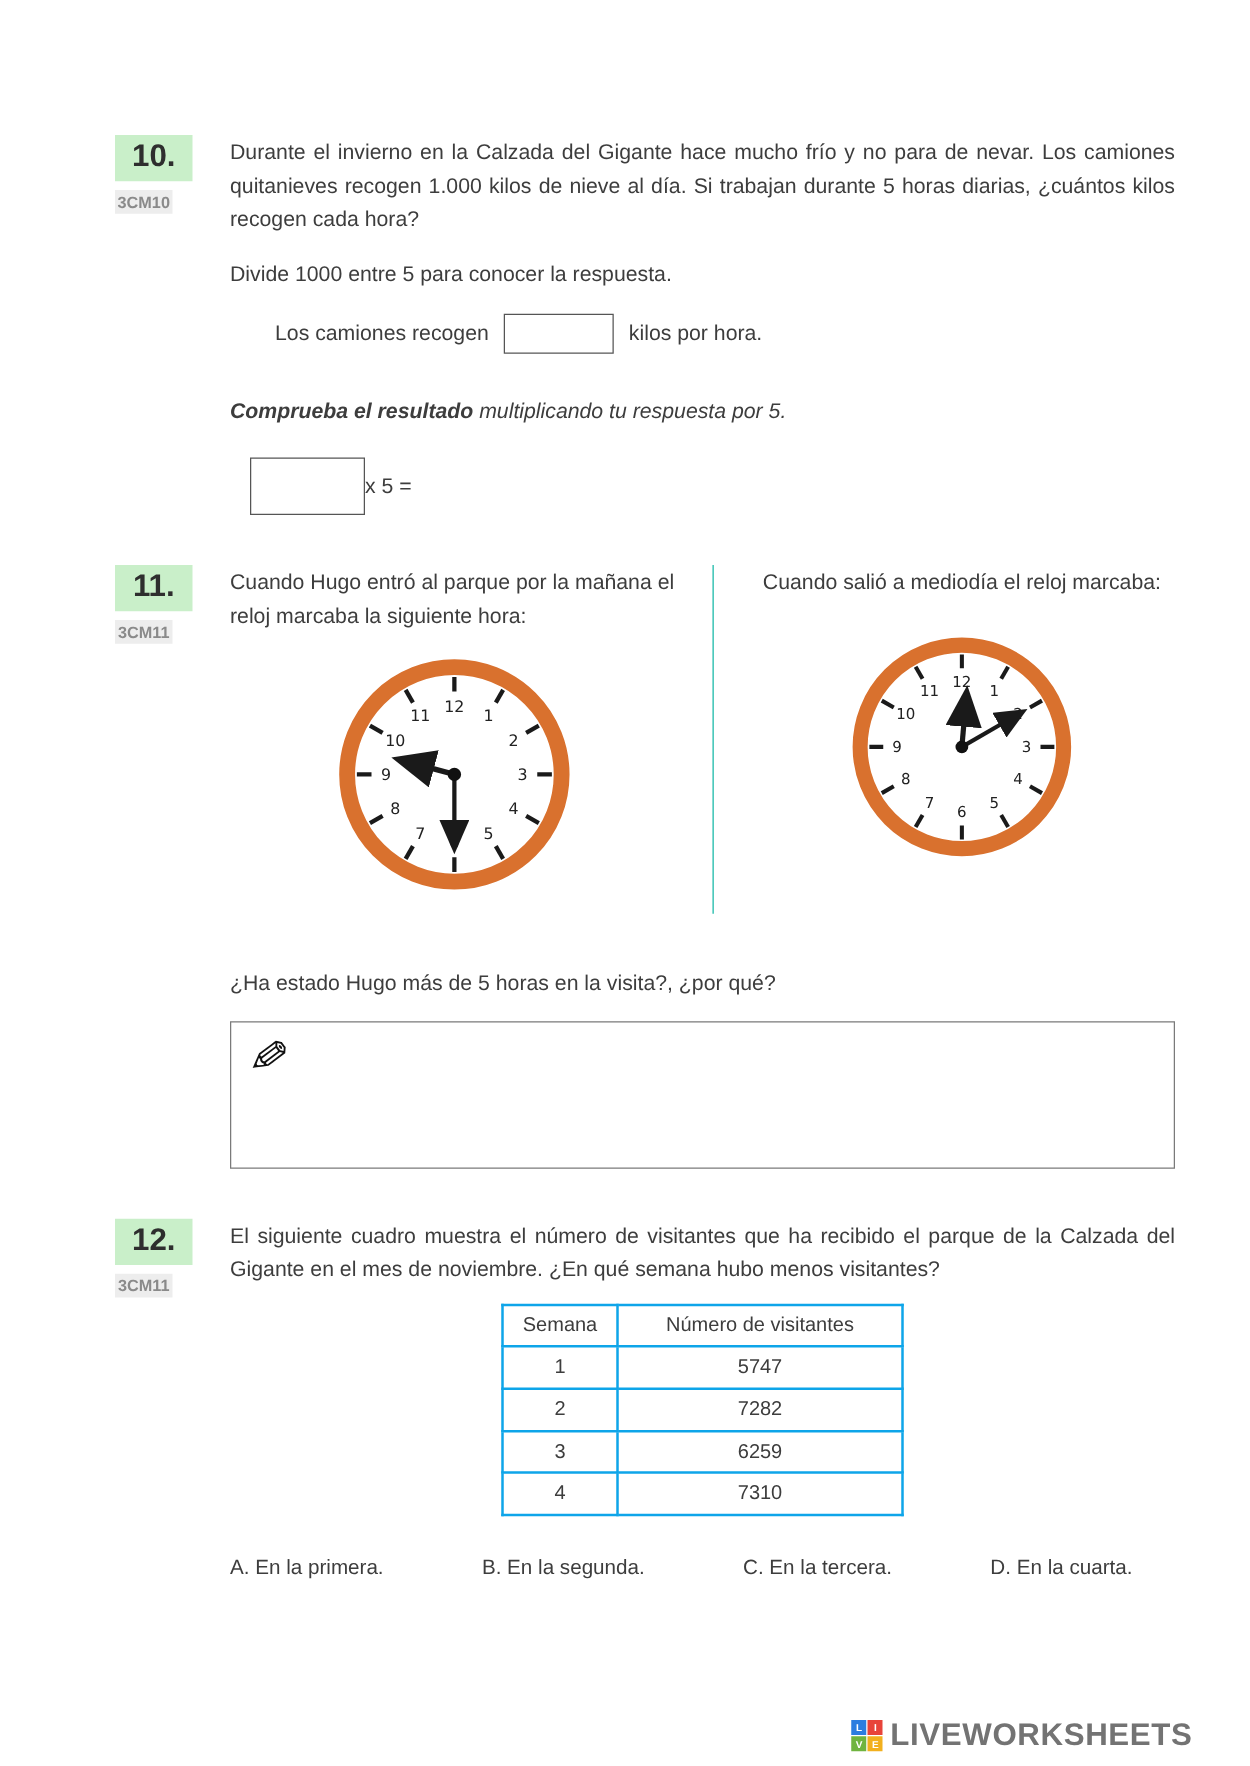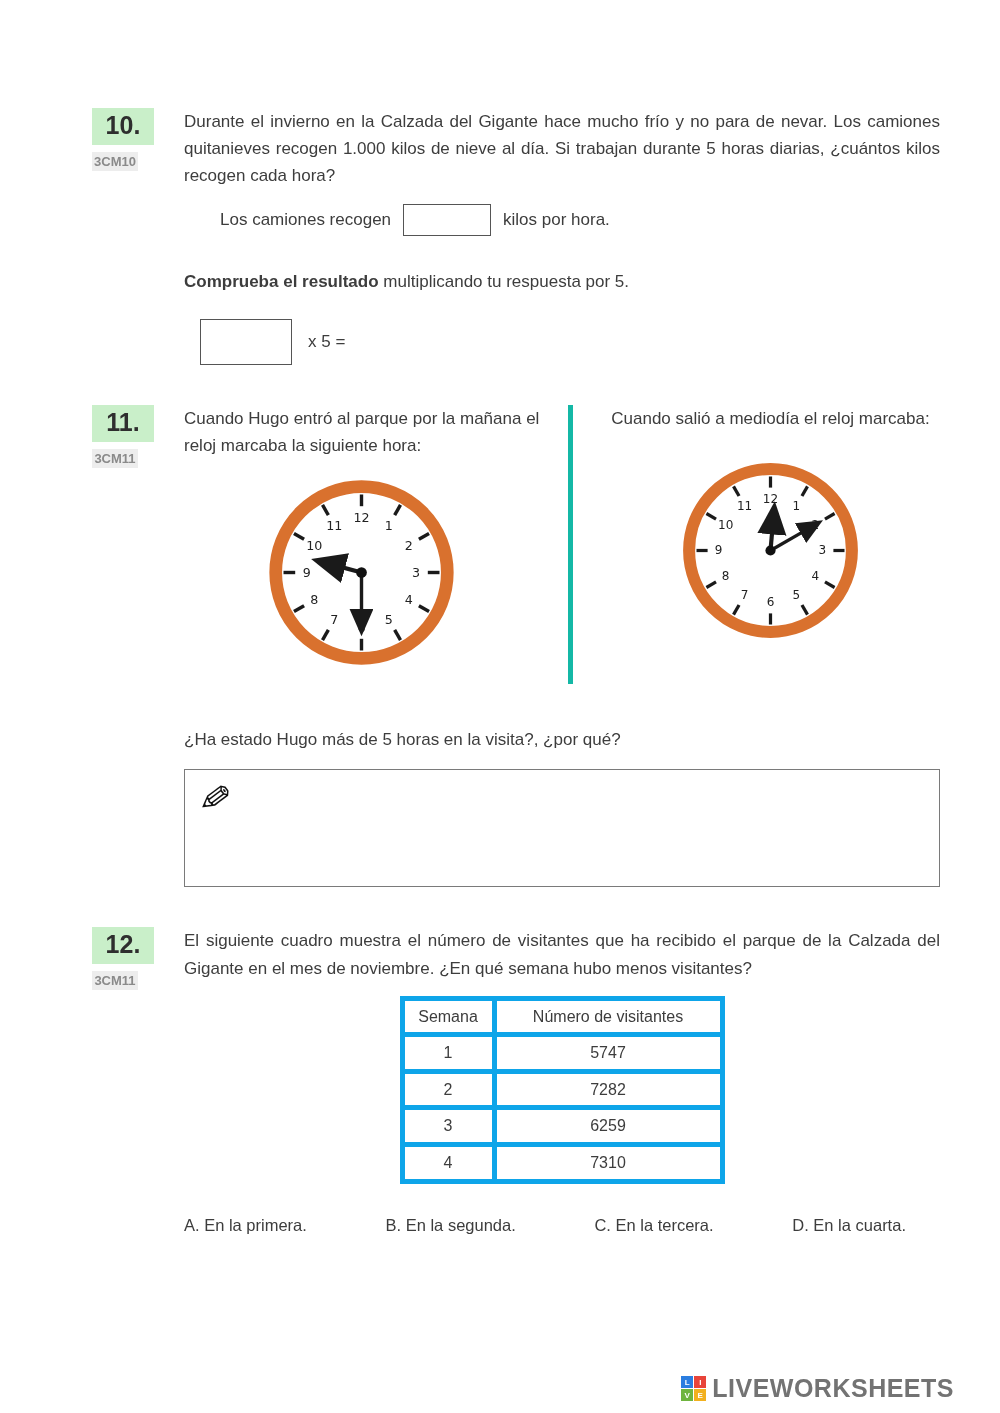--- a/index.html
+++ b/index.html
@@ -42,26 +42,26 @@
   .hint { margin:16px 0 18px; }
   .answer-line { display:flex; align-items:center; gap:12px; margin:4px 0 32px 36px; }
   .blank-box {
     width:88px; height:32px;
     border:1.5px solid #555;
     background:#fff;
     font-size:17px; color:#333;
     padding:2px 6px;
   }
   .blank-box.big { width:92px; height:46px; }
-  .check-line { margin-bottom:24px; }
-  .check-expression { display:flex; align-items:center; gap:16px; margin-left:16px; }
+  .check-line { margin-bottom:24px;font-style:italic; }
+  .check-expression { display:flex; align-items:center; margin-left:16px; }
 
   
   .two-col { display:flex; }
-  .col-left { flex:1.05; border-right:5px solid #14b8a6; padding-right:28px; padding-bottom:14px; }
+  .col-left { flex:1.05; border-right:1px solid #14b8a6; padding-right:28px; padding-bottom:14px; }
   .col-right { flex:1; padding-left:28px; text-align:center; }
   .clock {
     width:195px; height:195px;
     display:block;
     margin:16px auto 0;
   }
   .col-right .clock { width:185px; height:185px; margin-top:26px; }
   .question { margin:42px 0 16px; }
   .answer-box {
     border:1px solid #7a7a7a;
@@ -74,21 +74,21 @@
     font-size:38px;
     line-height:1;
     color:#111;
     display:inline-block;
     transform:scaleX(-1) rotate(-8deg);
   }
 
   
   .visitors-table { border-collapse:collapse; margin:12px auto 6px; }
   .visitors-table th, .visitors-table td {
-    border:5px solid #0ea5e9;
+    border:2px solid #0ea5e9;
     font-size:16px;
     font-weight:400;
     text-align:center;
     padding:3px 12px;
     color:#3d3d3d;
   }
   .visitors-table th:first-child, .visitors-table td:first-child { width:92px; }
   .visitors-table th:last-child,  .visitors-table td:last-child  { width:228px; }
   .options { display:flex; justify-content:space-between; margin-top:28px; padding-right:34px; font-size:16.5px; }
   .option { cursor:pointer; }
@@ -115,20 +115,21 @@
 
 <div class="page">
 
   <section class="exercise">
     <div class="badge-col">
       <div class="badge">10.</div>
       <div class="code">3CM10</div>
     </div>
     <div class="content-col">
       <p class="statement">Durante el invierno en la Calzada del Gigante hace mucho frío y no para de nevar. Los camiones quitanieves recogen 1.000 kilos de nieve al día. Si trabajan durante 5 horas diarias, ¿cuántos kilos recogen cada hora?</p>
+      <p class="hint">Divide 1000 entre 5 para conocer la respuesta.</p>
       <div class="answer-line">
         <span>Los camiones recogen</span>
         <input class="blank-box" type="text" style="">
         <span>kilos por hora.</span>
       </div>
       <p class="check-line"><strong>Comprueba el resultado</strong><span> multiplicando tu respuesta por 5.</span></p>
       <div class="check-expression">
         <input class="blank-box big" type="text" style="">
         <span>x  5 =</span>
       </div>

